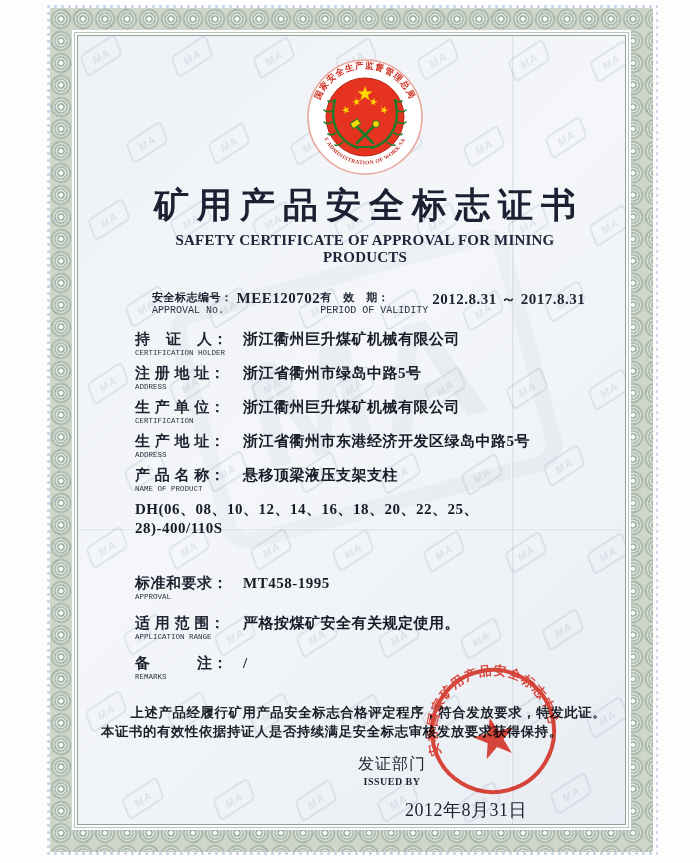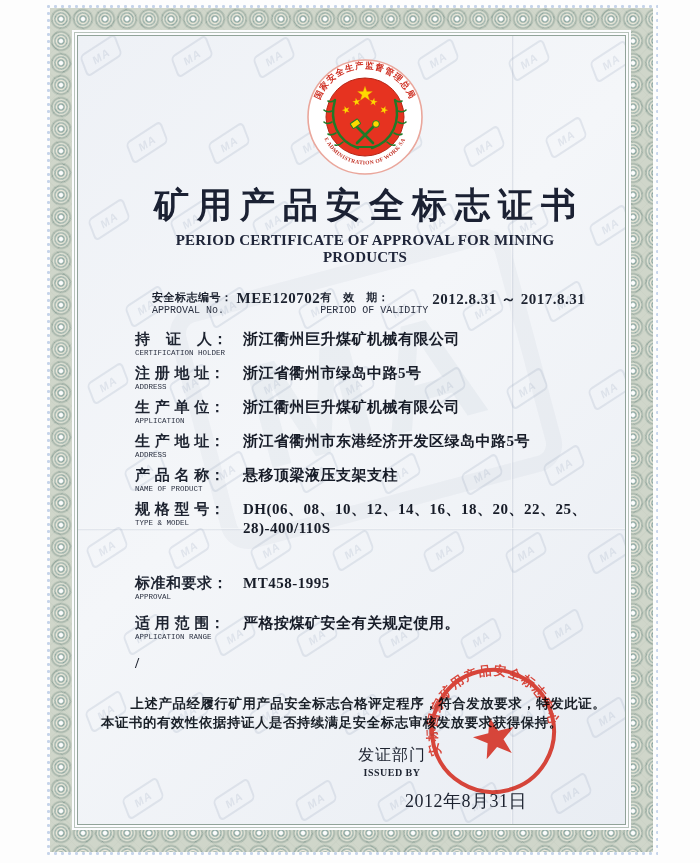--- a/index.html
+++ b/index.html
@@ -174,21 +174,21 @@
           </g>
           <g>
             <path d="M -10,8 L 8,26 M 10,8 L -8,26" stroke="#1f7a28" stroke-width="2.6" stroke-linecap="round" fill="none"></path>
             <rect x="-14" y="4" width="9" height="6" rx="1" fill="#ffd900" stroke="#1f7a28" stroke-width="1" transform="rotate(-35 -10 7)"></rect>
             <circle cx="11" cy="7" r="3.4" fill="#ffd900" stroke="#1f7a28" stroke-width="1"></circle>
             <path d="M -9,30 L 9,30" stroke="#1f7a28" stroke-width="2" stroke-linecap="round"></path>
           </g>
         </svg>
 
         <div class="title-cn">矿用产品安全标志证书</div>
-        <div class="title-en">PERIOD CERTIFICATE OF APPROVAL FOR MINING PRODUCTS</div>
+        <div class="title-en">SAFETY CERTIFICATE OF APPROVAL FOR MINING PRODUCTS</div>
 
         <div class="hdr">
           <div class="grp">
             <div class="lab2">
               <div class="cn">安全标志编号：</div>
               <div class="en">APPROVAL No.</div>
             </div>
             <div class="v">MEE120702</div>
           </div>
           <div class="grp right">
@@ -214,21 +214,21 @@
             <div class="lab">
               <div class="cn">注 册 地 址：</div>
               <div class="en">ADDRESS</div>
             </div>
             <div class="val">浙江省衢州市绿岛中路5号</div>
           </div>
 
           <div class="row">
             <div class="lab">
               <div class="cn">生 产 单 位：</div>
-              <div class="en">APPLICATION</div>
+              <div class="en">CERTIFICATION</div>
             </div>
             <div class="val">浙江衢州巨升煤矿机械有限公司</div>
           </div>
 
           <div class="row">
             <div class="lab">
               <div class="cn">生 产 地 址：</div>
               <div class="en">ADDRESS</div>
             </div>
             <div class="val">浙江省衢州市东港经济开发区绿岛中路5号</div>
@@ -236,44 +236,44 @@
 
           <div class="row">
             <div class="lab">
               <div class="cn">产 品 名 称：</div>
               <div class="en">NAME OF PRODUCT</div>
             </div>
             <div class="val">悬移顶梁液压支架支柱</div>
           </div>
 
           <div class="row">
-            <div class="lab">
-              <div class="cn">规 格 型 号：</div>
-              <div class="en">TYPE &amp; MODEL</div>
-            </div>
             <div class="val">DH(06、08、10、12、14、16、18、20、22、25、28)-400/110S</div>
           </div>
 
           <div class="row gapbig mid">
             <div class="lab">
               <div class="cn">标准和要求：</div>
               <div class="en">APPROVAL</div>
             </div>
             <div class="val">MT458-1995</div>
           </div>
 
           <div class="row mid">
             <div class="lab">
               <div class="cn">适 用 范 围：</div>
               <div class="en">APPLICATION RANGE</div>
             </div>
             <div class="val">严格按煤矿安全有关规定使用。</div>
           </div>
 
           <div class="row">
+            <div class="lab">
+              <div class="cn">备　　　注：</div>
+              <div class="en">REMARKS</div>
+            </div>
             <div class="val">/</div>
           </div>
 
         </div>
 
         <div class="statement">上述产品经履行矿用产品安全标志合格评定程序，符合发放要求，特发此证。本证书的有效性依据持证人是否持续满足安全标志审核发放要求获得保持。</div>
 
         <div class="issuer">
           <div class="cn">发证部门</div>
           <div class="en">ISSUED BY</div>

